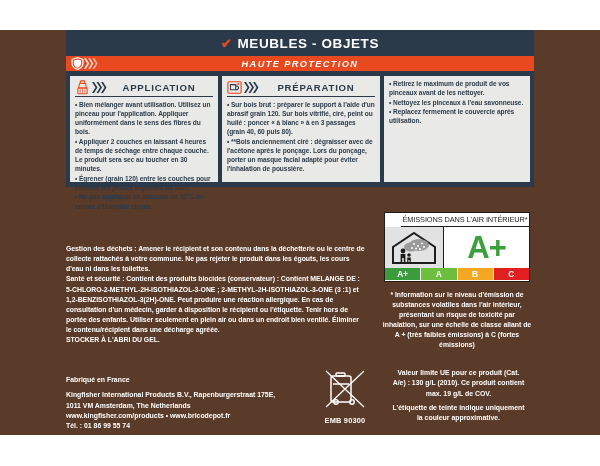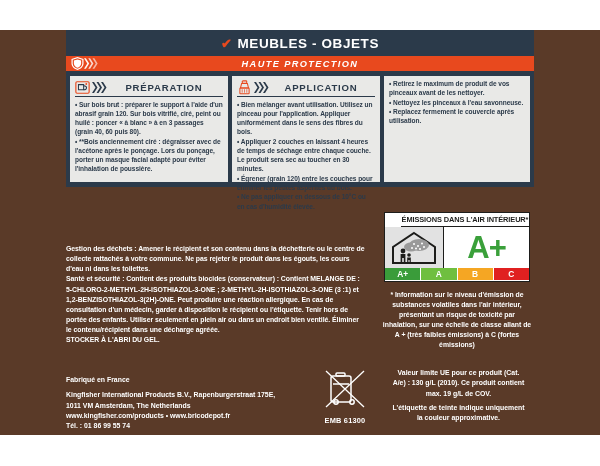--- a/index.html
+++ b/index.html
@@ -67,21 +67,21 @@
   }
   .panel-body p{margin:0;}
   
   .emis{
     position:absolute;left:384px;top:182px;width:146px;height:70px;
     background:#ffffff;border:1.6px solid #1d1d1b;box-sizing:border-box;
   }
   .emis-top{
     height:13px;border-bottom:1.4px solid #1d1d1b;
     display:flex;align-items:center;justify-content:center;
-    color:#1d1d1b;font-size:7.4px;font-weight:bold;letter-spacing:-0.1px;margin-left:16px;
+    color:#1d1d1b;font-size:7.4px;font-weight:normal;letter-spacing:-0.1px;margin-left:16px;
   }
   .emis-mid{display:flex;height:41px;}
   .emis-house{
     width:58px;border-right:1.4px solid #1d1d1b;background:#e2e2e2;
     display:flex;align-items:center;justify-content:center;
   }
   .emis-grade{
     flex:1;display:flex;align-items:center;justify-content:center;
     color:#3aa03a;font-size:31px;font-weight:bold;line-height:1;
     letter-spacing:-1px;
@@ -149,61 +149,61 @@
     <svg class="chev-white" viewBox="0 0 34 22">
       <path d="M0 0 L7 11 L0 22 L4 22 L11 11 L4 0 Z" fill="#ffffff" opacity="0.95"></path>
       <path d="M9 0 L16 11 L9 22 L13 22 L20 11 L13 0 Z" fill="#ffffff" opacity="0.8"></path>
       <path d="M18 0 L25 11 L18 22 L22 22 L29 11 L22 0 Z" fill="#ffffff" opacity="0.6"></path>
     </svg>
     <div class="prottext">HAUTE PROTECTION</div>
   </div>
 
   <div class="panels">
 
+    <div class="panel p2">
+      <div class="panel-head">
+        <svg class="panel-ico" viewBox="0 0 26 26">
+          <rect x="9" y="1.5" width="8" height="4" rx="1.6" fill="none" stroke="#e8491e" stroke-width="1.8"></rect>
+          <path d="M8 6 h10 l2 8 h-14 z" fill="none" stroke="#e8491e" stroke-width="1.8"></path>
+          <rect x="5" y="14" width="16" height="10" rx="1" fill="none" stroke="#e8491e" stroke-width="1.8"></rect>
+          <path d="M9 16 v6 M13 16 v6 M17 16 v6" stroke="#e8491e" stroke-width="1.2"></path>
+        </svg>
+        <svg class="chev-or" viewBox="0 0 34 22">
+          <path d="M0 0 L7 11 L0 22 L4 22 L11 11 L4 0 Z" fill="#2b3a4a"></path>
+          <path d="M9 0 L16 11 L9 22 L13 22 L20 11 L13 0 Z" fill="#2b3a4a"></path>
+          <path d="M18 0 L25 11 L18 22 L22 22 L29 11 L22 0 Z" fill="#2b3a4a"></path>
+        </svg>
+        <div class="panel-title">APPLICATION</div>
+      </div>
+      <div class="panel-body">
+          <p>• Bien mélanger avant utilisation. Utilisez un pinceau pour l'application. Appliquer uniformément  dans le sens des fibres du bois.</p>
+          <p>• Appliquer 2 couches en laissant 4 heures de temps de séchage entre chaque couche. Le produit sera sec au toucher en 30 minutes.</p>
+          <p>• Égrener (grain 120) entre les couches pour éliminer les petites aspérités du bois.</p>
+          <p>• Ne pas appliquer en dessous de 10°C ou en cas d'humidité élevée.</p>
+        </div>
+    </div>
+
     <div class="panel p1">
       <div class="panel-head">
         <svg class="panel-ico" viewBox="0 0 26 26">
           <rect x="1.5" y="3" width="23" height="20" rx="2" fill="none" stroke="#e8491e" stroke-width="2"></rect>
           <path d="M6 8 h9 v9 h-9 z" fill="none" stroke="#2b3a4a" stroke-width="1.8"></path>
           <path d="M15 10 q5 0 5 3.5 q0 3.5 -5 3.5" fill="none" stroke="#2b3a4a" stroke-width="1.8"></path>
           <circle cx="19.5" cy="7" r="1.6" fill="#e8491e"></circle>
         </svg>
         <svg class="chev-or" viewBox="0 0 34 22">
           <path d="M0 0 L7 11 L0 22 L4 22 L11 11 L4 0 Z" fill="#2b3a4a"></path>
           <path d="M9 0 L16 11 L9 22 L13 22 L20 11 L13 0 Z" fill="#2b3a4a"></path>
           <path d="M18 0 L25 11 L18 22 L22 22 L29 11 L22 0 Z" fill="#2b3a4a"></path>
         </svg>
         <div class="panel-title">PRÉPARATION</div>
       </div>
       <div class="panel-body">
           <p>• Sur bois brut : préparer le support à l'aide d'un abrasif grain 120. Sur bois vitrifié, ciré, peint ou huilé : poncer « à blanc » à en 3 passages (grain 40, 60 puis 80).</p>
           <p>• **Bois anciennement ciré : dégraisser avec de l'acétone après le ponçage. Lors du ponçage, porter un masque facial adapté pour éviter l'inhalation de poussière.</p>
-        </div>
-    </div>
-
-    <div class="panel p2">
-      <div class="panel-head">
-        <svg class="panel-ico" viewBox="0 0 26 26">
-          <rect x="9" y="1.5" width="8" height="4" rx="1.6" fill="none" stroke="#e8491e" stroke-width="1.8"></rect>
-          <path d="M8 6 h10 l2 8 h-14 z" fill="none" stroke="#e8491e" stroke-width="1.8"></path>
-          <rect x="5" y="14" width="16" height="10" rx="1" fill="none" stroke="#e8491e" stroke-width="1.8"></rect>
-          <path d="M9 16 v6 M13 16 v6 M17 16 v6" stroke="#e8491e" stroke-width="1.2"></path>
-        </svg>
-        <svg class="chev-or" viewBox="0 0 34 22">
-          <path d="M0 0 L7 11 L0 22 L4 22 L11 11 L4 0 Z" fill="#2b3a4a"></path>
-          <path d="M9 0 L16 11 L9 22 L13 22 L20 11 L13 0 Z" fill="#2b3a4a"></path>
-          <path d="M18 0 L25 11 L18 22 L22 22 L29 11 L22 0 Z" fill="#2b3a4a"></path>
-        </svg>
-        <div class="panel-title">APPLICATION</div>
-      </div>
-      <div class="panel-body">
-          <p>• Bien mélanger avant utilisation. Utilisez un pinceau pour l'application. Appliquer uniformément  dans le sens des fibres du bois.</p>
-          <p>• Appliquer 2 couches en laissant 4 heures de temps de séchage entre chaque couche. Le produit sera sec au toucher en 30 minutes.</p>
-          <p>• Égrener (grain 120) entre les couches pour éliminer les petites aspérités du bois.</p>
-          <p>• Ne pas appliquer en dessous de 10°C ou en cas d'humidité élevée.</p>
         </div>
     </div>
 
     <div class="panel p3">
       <div class="panel-body">
           <p>• Retirez le maximum de produit de vos pinceaux avant de les nettoyer.</p>
           <p>• Nettoyez les pinceaux à l'eau savonneuse.</p>
           <p>• Replacez fermement le couvercle après utilisation.</p>
         </div>
     </div>
@@ -231,21 +231,21 @@
     <svg width="44" height="42" viewBox="0 0 44 42">
       <g fill="none" stroke="#ffffff" stroke-width="1.5">
         <rect x="13" y="4" width="9" height="3" rx="1"></rect>
         <path d="M10 7 h16 a2 2 0 0 1 2 2 v22 a2 2 0 0 1 -2 2 h-16 a2 2 0 0 1 -2 -2 v-22 a2 2 0 0 1 2 -2 z"></path>
         <path d="M10 15 h16"></path>
         <circle cx="29" cy="33" r="2.2"></circle>
         <circle cx="13" cy="33" r="2.2"></circle>
         <path d="M3 2 L41 38 M41 2 L3 38" stroke-width="1.3"></path>
       </g>
     </svg>
-    <div class="embtxt">EMB 61300</div>
+    <div class="embtxt">EMB 90300</div>
   </div>
 
   <div class="emis">
     <div class="emis-top">ÉMISSIONS DANS L'AIR INTÉRIEUR*</div>
     <div class="emis-mid">
       <div class="emis-house">
         <svg width="48" height="34" viewBox="0 0 48 34">
           <path d="M24 2 L45 16 v16 h-42 V16 Z" fill="#e2e2e2" stroke="#1d1d1b" stroke-width="2"></path>
           <ellipse cx="29" cy="14" rx="10" ry="6" fill="#9a9a9a"></ellipse>
           <ellipse cx="21" cy="16" rx="7" ry="4.5" fill="#9a9a9a"></ellipse>

